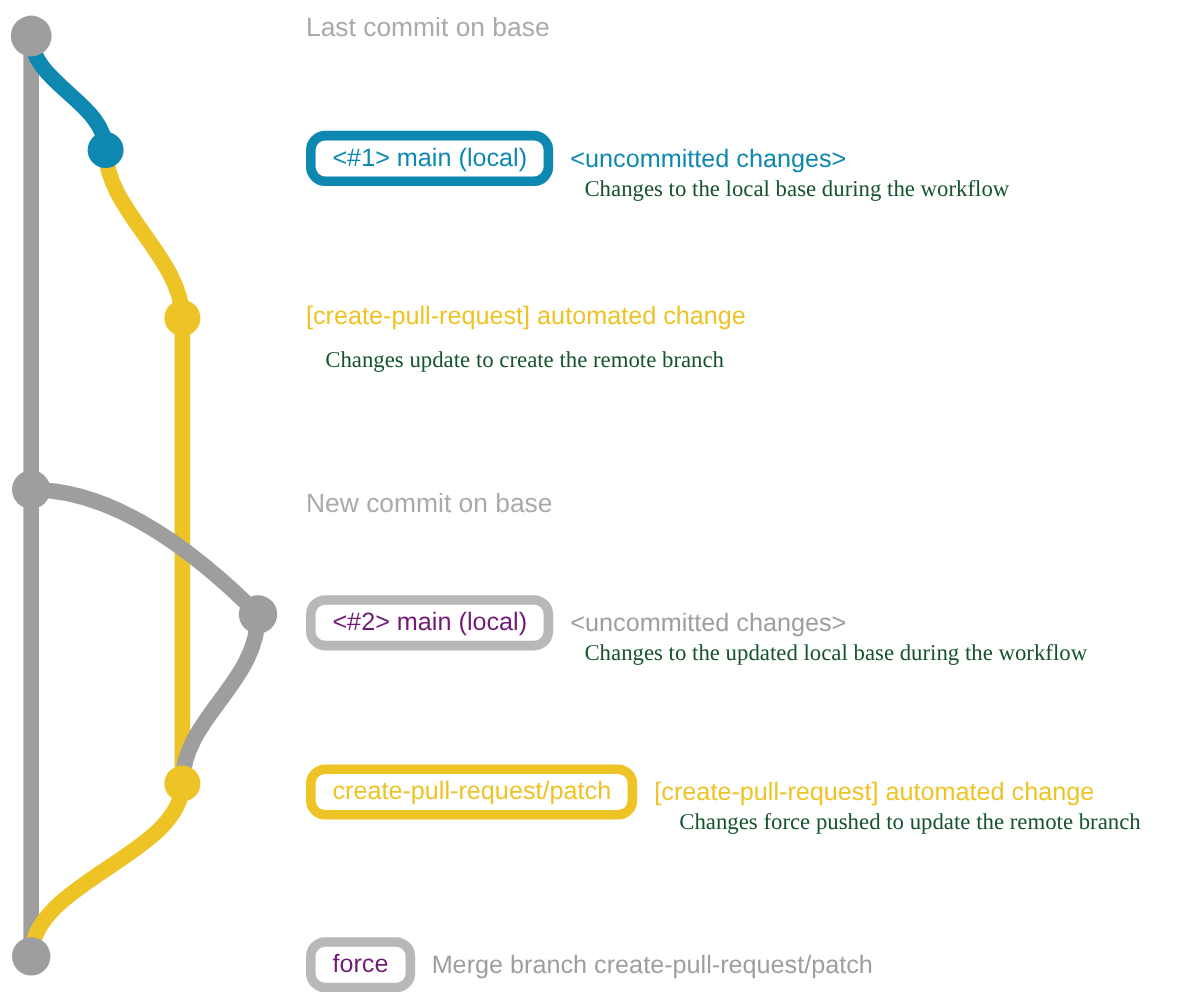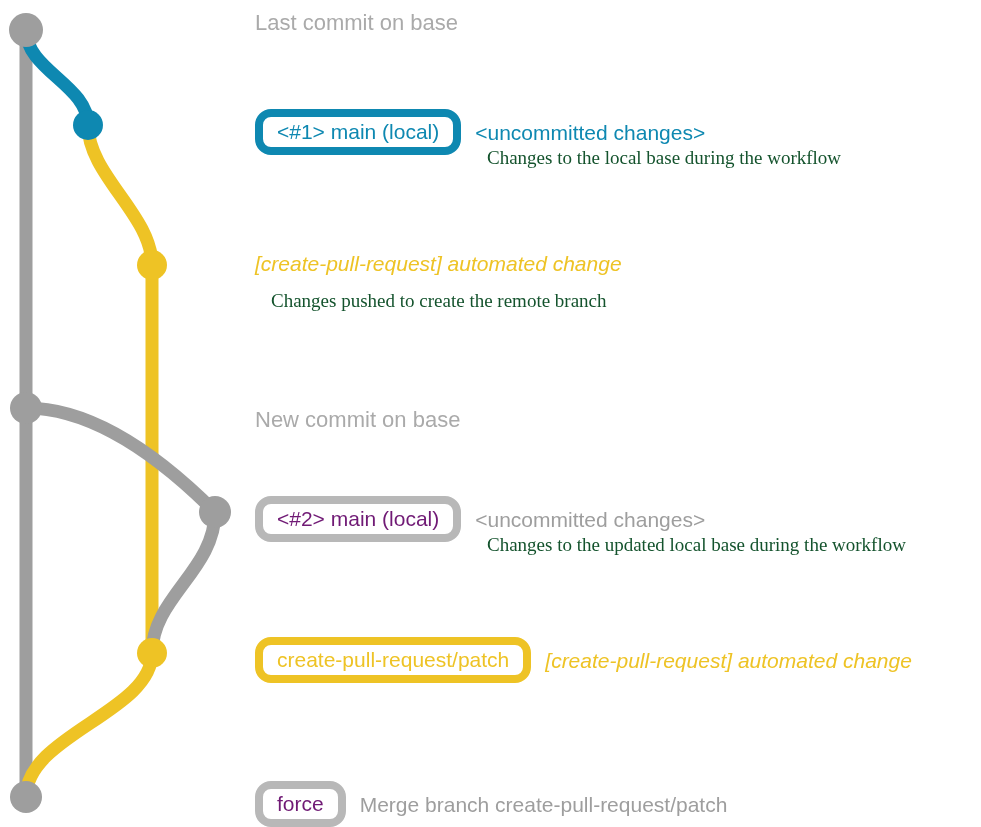--- a/index.html
+++ b/index.html
@@ -56,21 +56,21 @@
   .badge.yellow { border-color: #eec325; color: #eec325; }
   .badge.gray   { border-color: #b8b8b8; color: #701a75; }
 
   .commit-msg {
     font-family: "Liberation Sans", sans-serif;
     font-size: 21px;
     line-height: 1;
     white-space: nowrap;
   }
   .commit-msg.blue   { color: #0e88b1; }
-  .commit-msg.yellow { color: #eec325; font-style: italic; }
+  .commit-msg.yellow { color: #eec325; }
   .commit-msg.gray   { color: #9e9e9e; }
   .commit-msg.grayhead {
     color: #aaaaaa;
     font-size: 22px;
   }
 
   .sub-note {
     position: absolute;
     font-family: "Liberation Serif", serif;
     font-size: 19px;
@@ -118,38 +118,39 @@
   <div class="row" style="left:255px; top:109px;">
     <span class="badge blue">&lt;#1&gt; main (local)</span>
     <span class="badge-gap"></span>
     <span class="commit-msg blue">&lt;uncommitted changes&gt;</span>
   </div>
   <div class="sub-note" style="left:487px; top:148px;">Changes to the local base during the workflow</div>
 
   <div class="row" style="left:255px; top:253px;">
     <span class="commit-msg yellow">[create-pull-request] automated change</span>
   </div>
-  <div class="sub-note" style="left:271px; top:291px;">Changes pushed to create the remote branch</div>
+  <div class="sub-note" style="left:271px; top:291px;">Changes update to create the remote branch</div>
 
   <div class="row" style="left:255px; top:409px;">
     <span class="commit-msg grayhead">New commit on base</span>
   </div>
 
   <div class="row" style="left:255px; top:496px;">
     <span class="badge gray">&lt;#2&gt; main (local)</span>
     <span class="badge-gap"></span>
     <span class="commit-msg gray">&lt;uncommitted changes&gt;</span>
   </div>
   <div class="sub-note" style="left:487px; top:535px;">Changes to the updated local base during the workflow</div>
 
   <div class="row" style="left:255px; top:637px;justify-content:center;">
     <span class="badge yellow">create-pull-request/patch</span>
     <span class="badge-gap"></span>
     <span class="commit-msg yellow">[create-pull-request] automated change</span>
   </div>
+  <div class="sub-note" style="left:566px; top:676px;">Changes force pushed to update the remote branch</div>
 
   <div class="row" style="left:255px; top:781px;">
     <span class="badge gray">force</span>
     <span class="badge-gap"></span>
     <span class="commit-msg gray">Merge branch create-pull-request/patch</span>
   </div>
 
 </div>
 
 </body></html>

